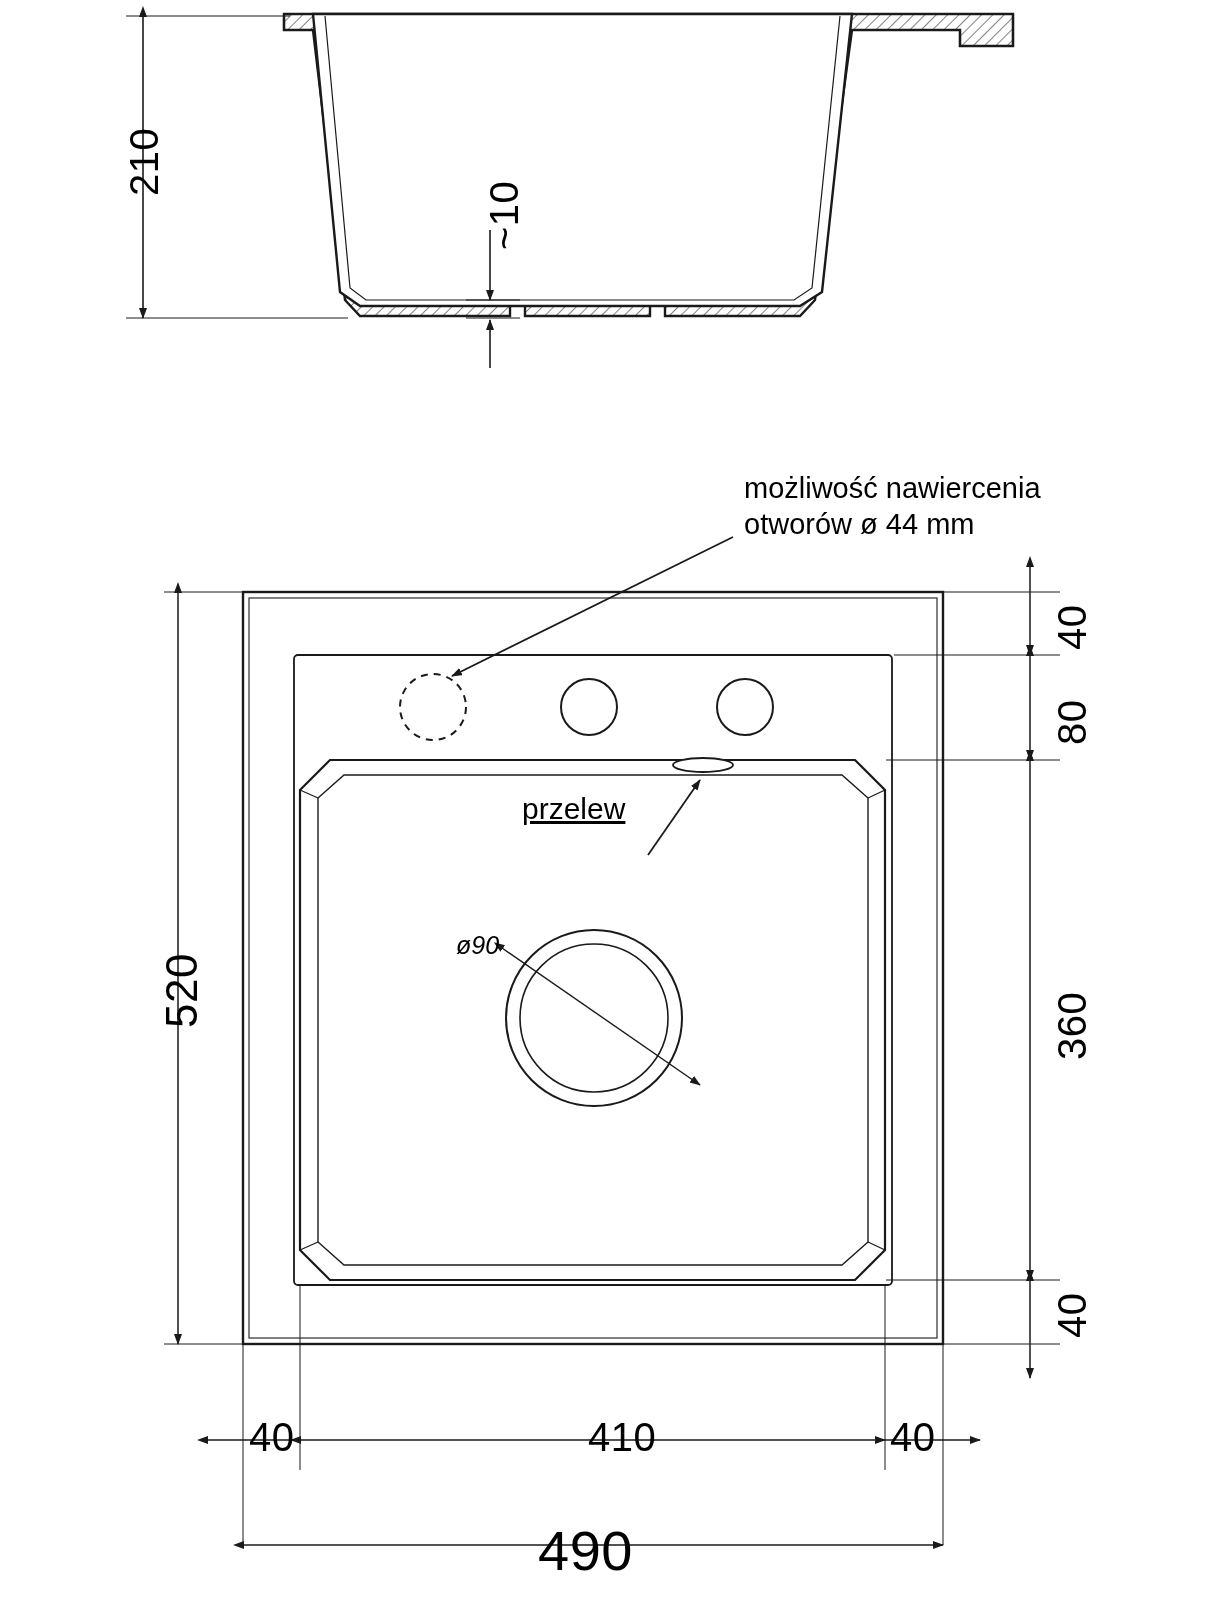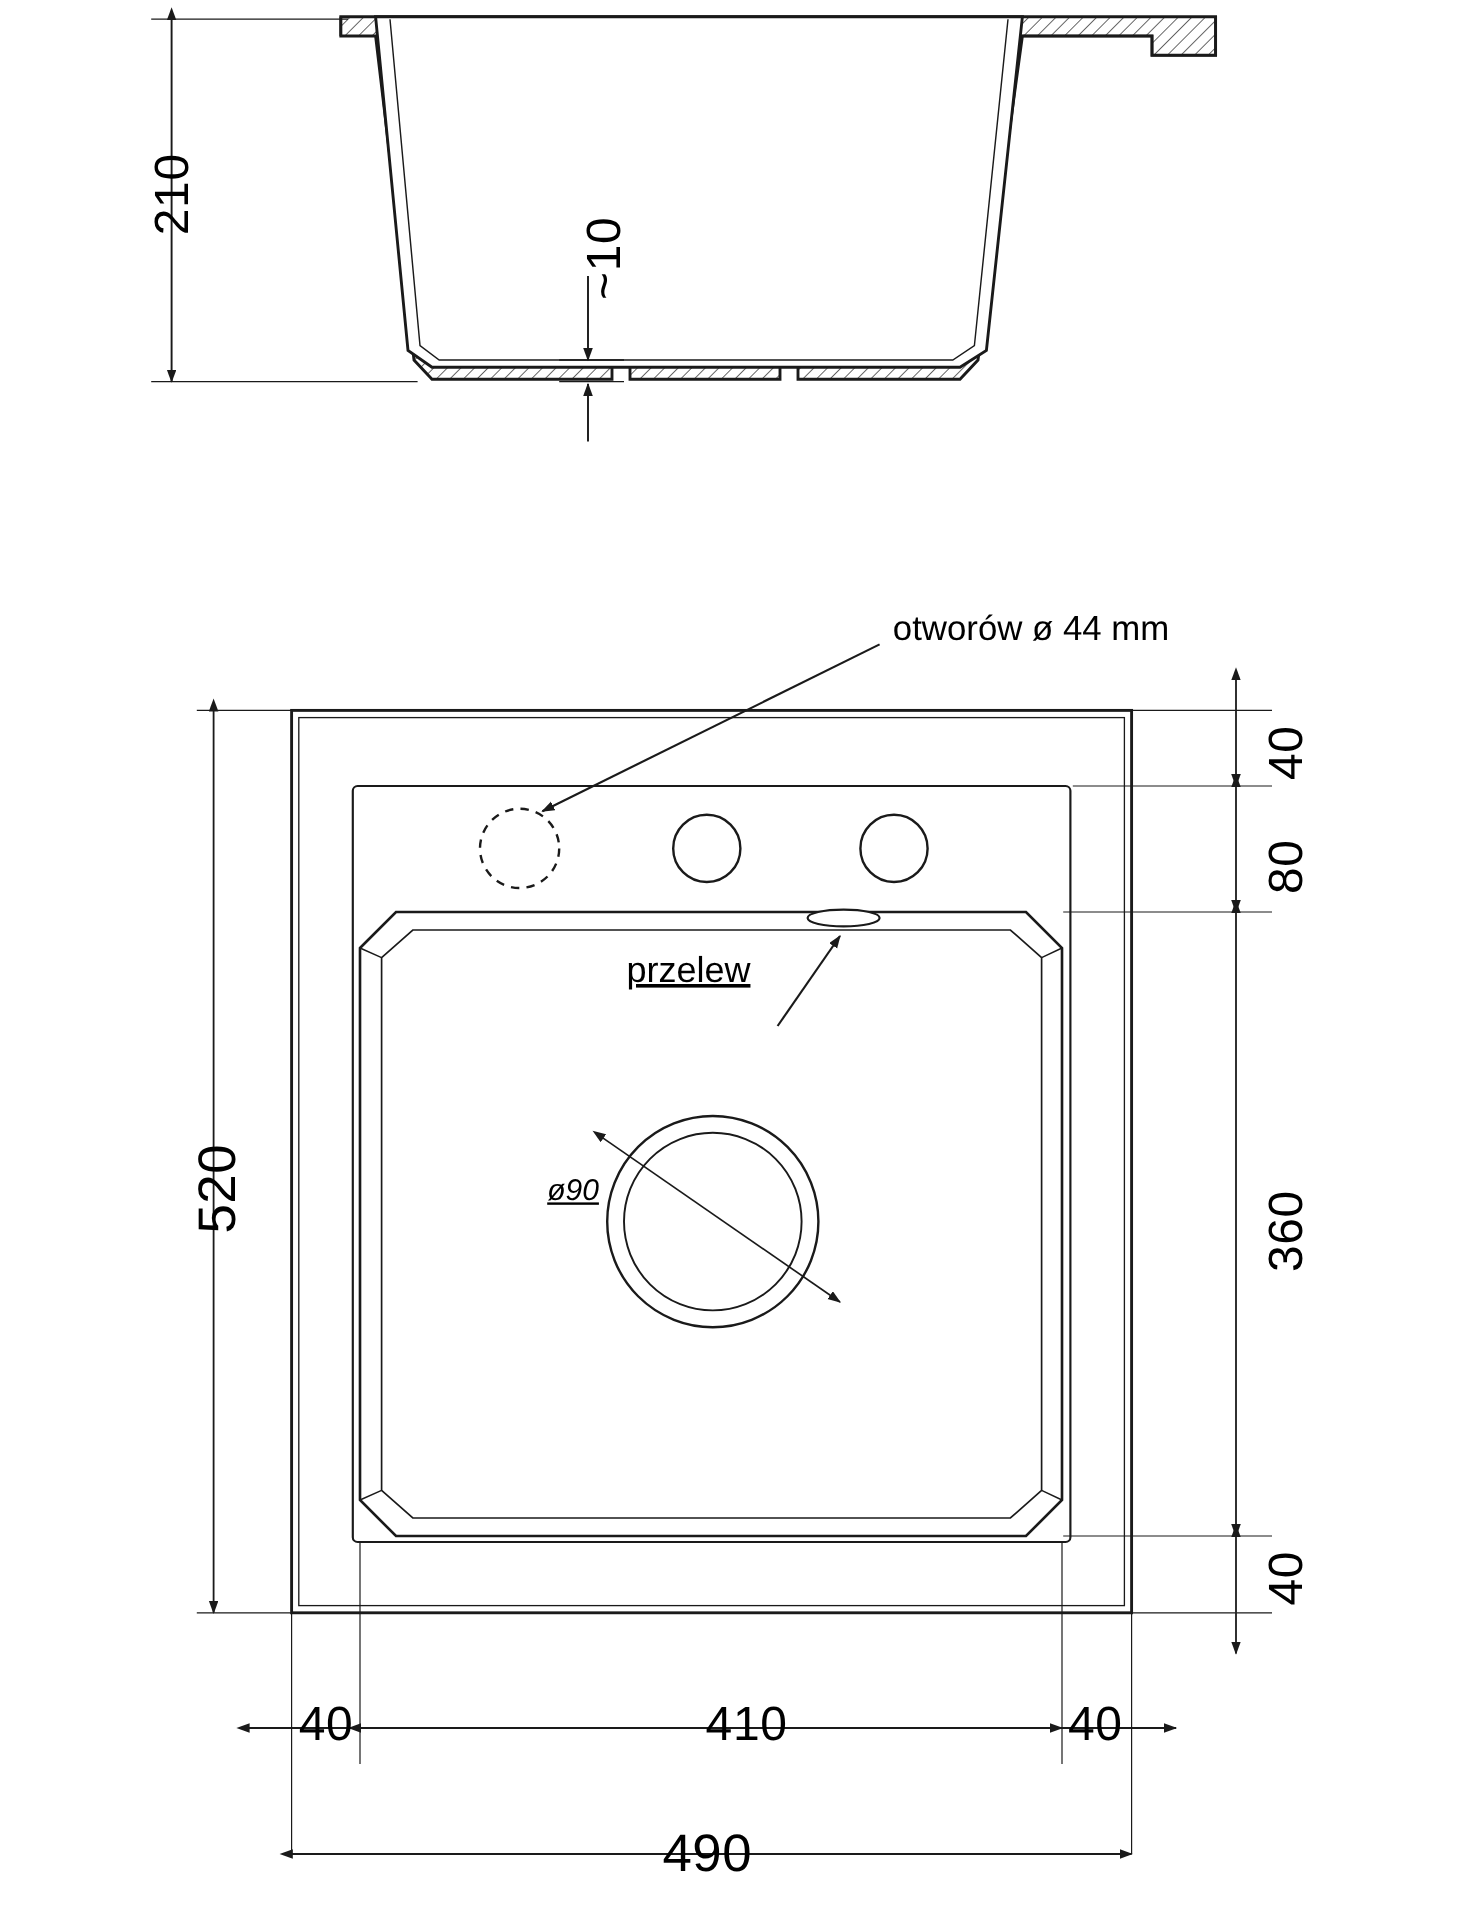--- a/index.html
+++ b/index.html
@@ -150,31 +150,32 @@
       <line x1="943" y1="1440" x2="980" y2="1440" stroke-width="1.5" marker-end="url(#arrHead)"></line>
 
       <line x1="243" y1="1545" x2="943" y2="1545" stroke-width="1.5" marker-start="url(#arrTail)" marker-end="url(#arrHead)"></line>
     </g>
   </svg>
 
   <div class="lbl dim vert" style="left:122px; top:196px;">210</div>
 
   <div class="lbl dim vert" style="left:482px; top:250px;">~10</div>
 
+  <div class="lbl note" style="left:744px; top:472px;">możliwość nawiercenia</div>
   <div class="lbl note" style="left:744px; top:508px;">otworów ø 44 mm</div>
 
   <div class="lbl note2" style="left:522px; top:792px;text-decoration:underline;">przelew</div>
 
-  <div class="lbl tiny" style="left:456px; top:978px;text-decoration:underline;">ø90</div>
+  <div class="lbl tiny" style="left:456px; top:931px;">ø90</div>
 
   <div class="lbl dim vert" style="left:1050px; top:650px;">40</div>
   <div class="lbl dim vert" style="left:1050px; top:745px;">80</div>
   <div class="lbl dim vert" style="left:1050px; top:1060px;">360</div>
   <div class="lbl dim vert" style="left:1050px; top:1338px;">40</div>
 
   <div class="lbl dim vert" style="left:157px; top:1028px; font-size:44px;">520</div>
 
   <div class="lbl dim" style="left:249px; top:1415px;">40</div>
   <div class="lbl dim" style="left:556px; top:1415px;margin-left:32px;">410</div>
   <div class="lbl dim" style="left:890px; top:1415px;">40</div>
-  <div class="lbl dim" style="left:552px; top:1520px; font-size:44px;">490</div>
+  <div class="lbl dim" style="left:538px; top:1520px; font-size:56px;">490</div>
 
 </div>
 
 </body></html>

